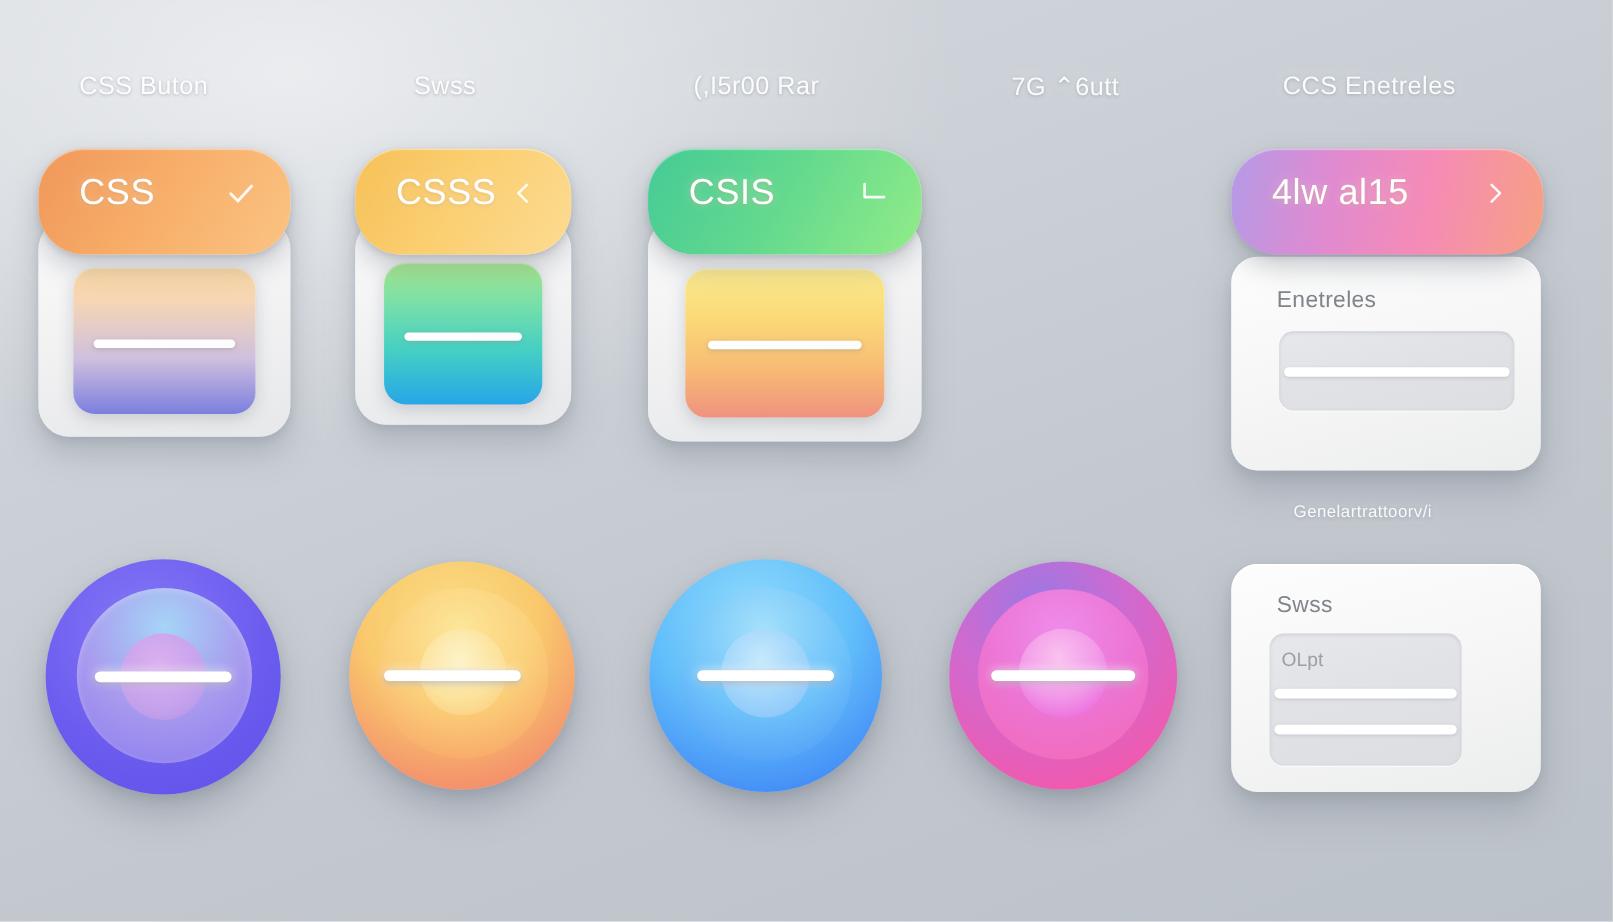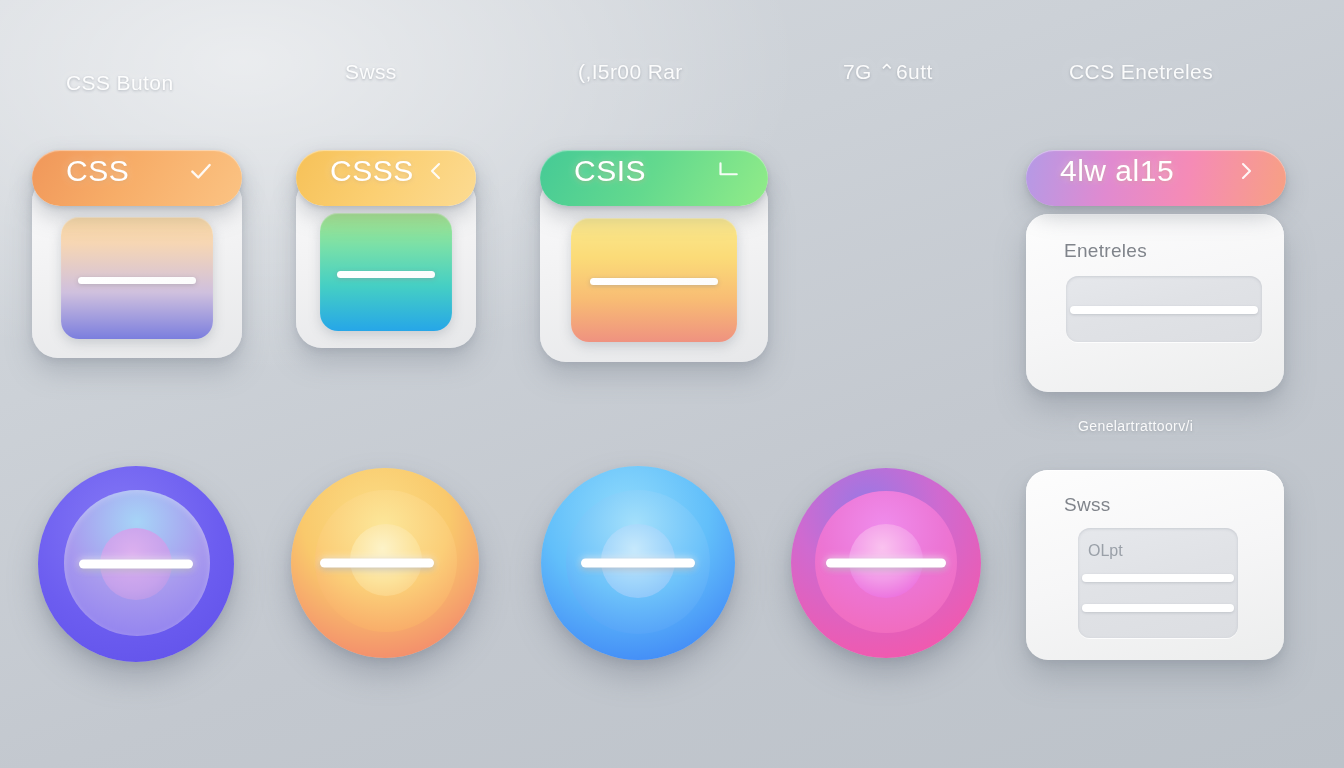--- a/index.html
+++ b/index.html
@@ -33,33 +33,32 @@
     white-space: nowrap;
     filter: blur(0.45px);
     opacity: 0.92;
   }
 
   
   .card-col { position: absolute; top: 124px; }
 
   .pill {
     position: relative;
-    height: 56px;
+    height: 88px;
     border-radius: 38px;
     display: flex;
     align-items: center;
     justify-content: space-between;
     padding: 0 28px 14px 34px;
     box-shadow:
       0 10px 22px rgba(110,118,130,0.38),
       0 2px 5px rgba(110,118,130,0.25),
       inset 0 1px 1px rgba(255,255,255,0.45);
     z-index: 3;
     filter: blur(0.25px);
-    margin-top: 26px;
   }
   .pill-label {
     color: #ffffff;
     font-size: 30px;
     font-weight: 400;
     letter-spacing: 0.5px;
     text-shadow: 0 1px 4px rgba(180,130,70,0.35), 0 0 8px rgba(255,255,255,0.4);
     filter: blur(0.3px);
   }
   .pill-icon {
@@ -172,21 +171,21 @@
     background: #ffffff;
     box-shadow: 0 1px 3px rgba(150,155,165,0.4);
     filter: blur(0.3px);
   }
 </style>
 </head>
 <body>
 
 <div class="stage">
 
-  <div class="col-header" style="left:66px; top:71px;">CSS Buton</div>
+  <div class="col-header" style="left:66px; top:60px;">CSS Buton</div>
   <div class="col-header" style="left:345px; top:60px;">Swss</div>
   <div class="col-header" style="left:578px; top:60px;">(,I5r00 Rar</div>
   <div class="col-header" style="left:843px; top:60px;">7G ⌃6utt</div>
   <div class="col-header" style="left:1069px; top:60px;">CCS Enetreles</div>
 
   <div class="card-col" style="left:32px; width:210px;">
     <div class="pill" style="background: linear-gradient(120deg, #f0975a 0%, #f7ad68 45%, #fbc383 100%);">
       <span class="pill-label">CSS</span>
       <span class="pill-icon">
         <svg width="26" height="26" viewBox="0 0 24 24" fill="none" stroke="currentColor" stroke-width="2.2" stroke-linecap="round" stroke-linejoin="round">
@@ -249,21 +248,21 @@
     <div class="panel-label" style="left:38px; top:26px;">Enetreles</div>
     <div class="panel-field" style="left:40px; top:62px; width:196px; height:66px;">
       <div class="field-bar" style="left:4px; top:30px; width:188px;"></div>
     </div>
   </div>
 
   <div class="col-header" style="left:1078px; top:418px; font-size:14px;">Genelartrattoorv/i</div>
 
   <div class="panel" style="left:1026px; top:470px; width:258px; height:190px;">
     <div class="panel-label" style="left:38px; top:24px;">Swss</div>
-    <div class="panel-field" style="left:52px; top:58px; width:160px; height:110px;">
+    <div class="panel-field" style="left:32px; top:58px; width:160px; height:110px;">
       <div class="field-text" style="left:10px; top:14px;">OLpt</div>
       <div class="field-bar" style="left:4px; top:46px; width:152px;"></div>
       <div class="field-bar" style="left:4px; top:76px; width:152px;"></div>
     </div>
   </div>
 
   <div class="circle-btn" style="left:38px; top:466px; width:196px; height:196px; background: radial-gradient(circle at 42% 30%, #8478f5 0%, #6c5df0 55%, #5e4fe8 100%);">
     <div class="circle-ring" style="left:26px; top:24px; width:146px; height:146px; background: radial-gradient(circle at 50% 22%, #a6d4f7 0%, #a89aee 52%, #8b7bf0 100%); box-shadow: inset 0 2px 6px rgba(255,255,255,0.25);"></div>
     <div class="circle-ring" style="left:62px; top:62px; width:72px; height:72px; background: radial-gradient(circle at 45% 35%, #dcb0ef 0%, #c6a2ec 60%, #ab92e6 100%);"></div>
     <div class="circle-bar" style="width:114px;"></div>

